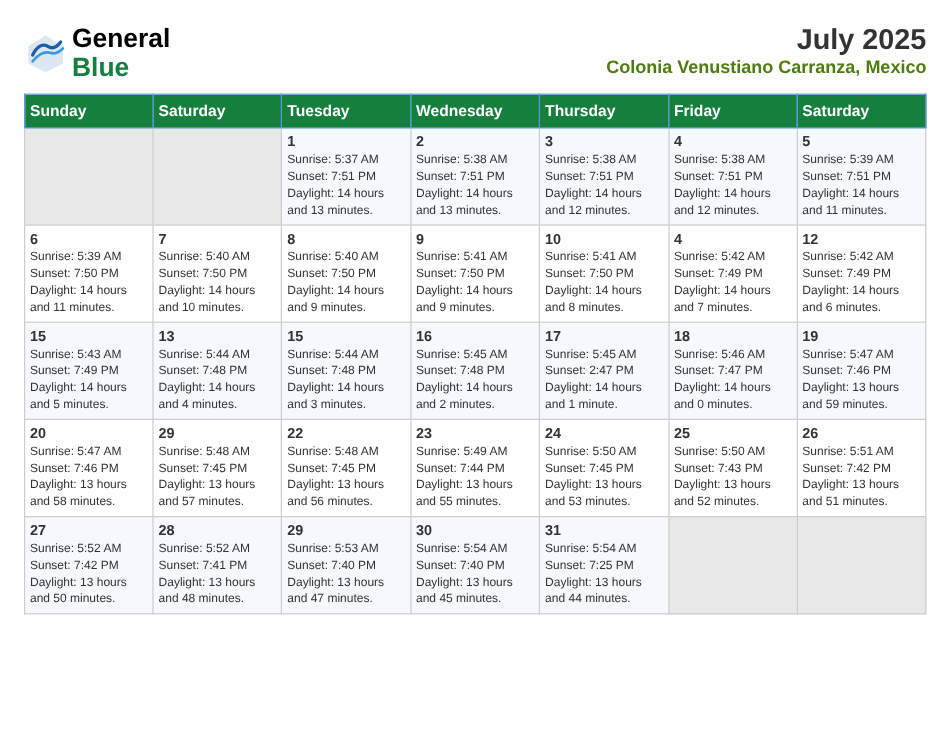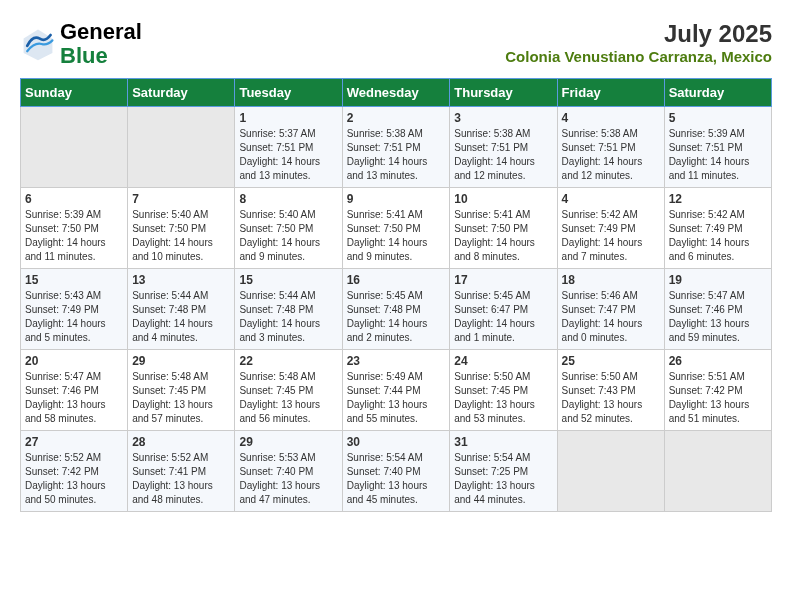--- a/index.html
+++ b/index.html
@@ -222,21 +222,21 @@
         </td>
         <td>
           <span class="day-num">16</span>
           <div class="day-info">Sunrise: 5:45 AM
 Sunset: 7:48 PM
 Daylight: 14 hours and 2 minutes.</div>
         </td>
         <td>
           <span class="day-num">17</span>
           <div class="day-info">Sunrise: 5:45 AM
-Sunset: 6:47 PM
+Sunset: 2:47 PM
 Daylight: 14 hours and 1 minute.</div>
         </td>
         <td>
           <span class="day-num">18</span>
           <div class="day-info">Sunrise: 5:46 AM
 Sunset: 7:47 PM
 Daylight: 14 hours and 0 minutes.</div>
         </td>
         <td>
           <span class="day-num">19</span>

